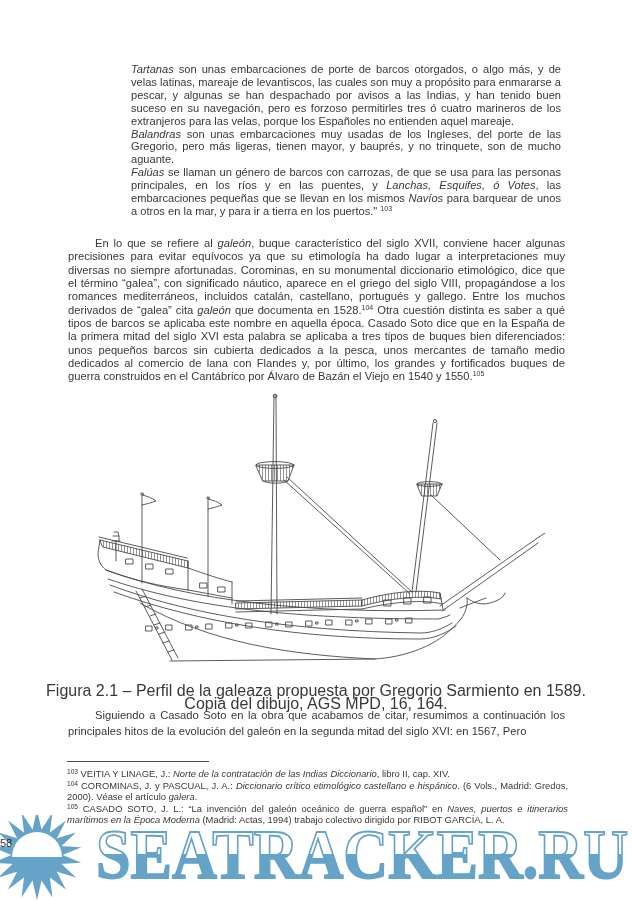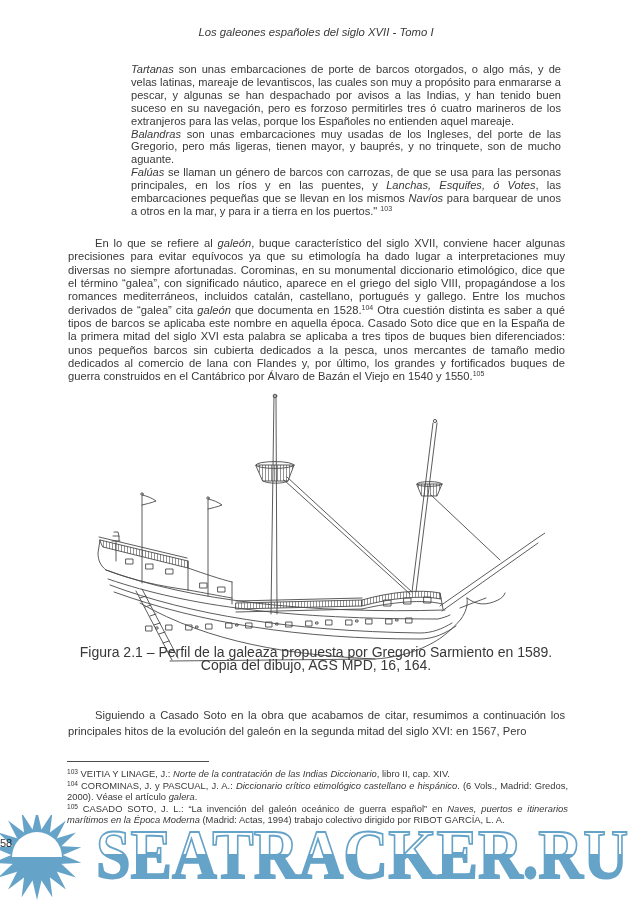--- a/index.html
+++ b/index.html
@@ -8,38 +8,37 @@
   .header{position:absolute;top:26px;left:0;right:0;text-align:center;
           font-size:11.3px;font-style:italic;}
   .quote{position:absolute;top:63px;left:131px;width:430px;font-size:11.1px;
          line-height:12.9px;text-align:justify;}
   .quote p{margin:0;}
   .para{font-size:11.2px;line-height:13.35px;text-align:justify;}
   .para-galeon{position:absolute;top:237px;left:68px;width:497px;text-indent:27px;}
   .para-siguiendo{position:absolute;top:707px;left:68px;width:497px;text-indent:27px;line-height:16px;}
   sup{font-size:7px;position:relative;top:-4px;vertical-align:baseline;line-height:0;}
   .ship-wrap{position:absolute;top:393px;left:90px;width:455px;height:285px;}
-  .caption{position:absolute;top:646px;left:0;right:0;text-align:center;
-           font-size:14px;line-height:13px;}
+  .caption{position:absolute;top:684px;left:0;right:0;text-align:center;
+           font-size:16px;line-height:13px;}
   .fn-rule{position:absolute;top:761px;left:67px;width:142px;border-top:1.2px solid #4d4d4d;}
   .footnotes{position:absolute;top:768px;left:67px;width:501px;font-size:9.4px;
              line-height:11.6px;text-align:justify;}
   .footnotes p{margin:0;}
   .footnotes sup{font-size:6.6px;top:-3px;}
   .pagenum{position:absolute;top:837px;left:0;right:0;font-size:11px;z-index:2;}
   .watermark{position:absolute;top:815px;left:0;width:584px;height:86px;
              mix-blend-mode:multiply;z-index:5;pointer-events:none;}
   i{font-style:italic;}
 </style>
 </head>
 <body>
 
 <div class="page">
 
-  <div class="header">Los galeones españoles del siglo XVII - Tomo I</div>
 
   <div class="quote">
     <p><i>Tartanas</i><span> son unas embarcaciones de porte de barcos otorgados, o algo más, y de velas latinas, mareaje de levantiscos, las cuales son muy a propósito para enmararse a pescar, y algunas se han despachado por avisos a las Indias, y han tenido buen suceso en su navegación, pero es forzoso permitirles tres ó cuatro marineros de los extranjeros para las velas, porque los Españoles no entienden aquel mareaje.</span></p>
     <p><i>Balandras</i><span> son unas embarcaciones muy usadas de los Ingleses, del porte de las Gregorio, pero más ligeras, tienen mayor, y bauprés, y no trinquete, son de mucho aguante.</span></p>
     <p><i>Falúas</i><span> se llaman un género de barcos con carrozas, de que se usa para las personas principales, en los ríos y en las puentes, y </span><i>Lanchas, Esquifes, ó Votes</i><span>, las embarcaciones pequeñas que se llevan en los mismos </span><i>Navíos</i><span> para barquear de unos a otros en la mar, y para ir a tierra en los puertos." </span><sup>103</sup></p>
   </div>
 
   <div class="para para-galeon"><span>En lo que se refiere al </span><i>galeón</i><span>, buque característico del siglo XVII, conviene hacer algunas precisiones para evitar equívocos ya que su etimología ha dado lugar a interpretaciones muy diversas no siempre afortunadas. Corominas, en su monumental diccionario etimológico, dice que el término “galea”, con significado náutico, aparece en el griego del siglo VIII, propagándose a los romances mediterráneos, incluidos catalán, castellano, portugués y gallego. Entre los muchos derivados de “galea” cita </span><i>galeón</i><span> que documenta en 1528.</span><sup>104</sup><span> Otra cuestión distinta es saber a qué tipos de barcos se aplicaba este nombre en aquella época. Casado Soto dice que en la España de la primera mitad del siglo XVI esta palabra se aplicaba a tres tipos de buques bien diferenciados: unos pequeños barcos sin cubierta dedicados a la pesca, unos mercantes de tamaño medio dedicados al comercio de lana con Flandes y, por último, los grandes y fortificados buques de guerra construidos en el Cantábrico por Álvaro de Bazán el Viejo en 1540 y 1550.</span><sup>105</sup></div>
 
   <div class="ship-wrap">

